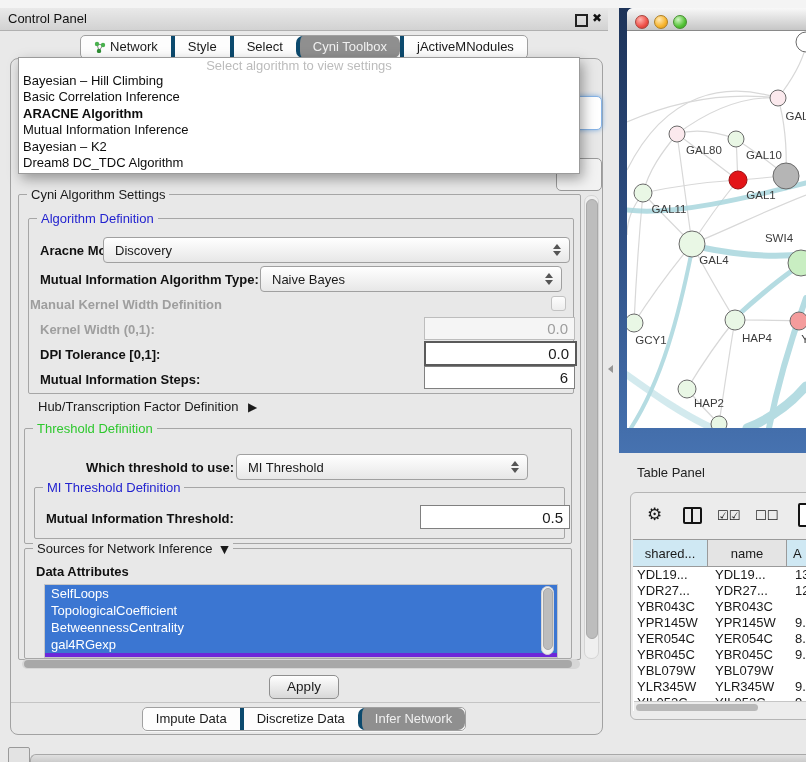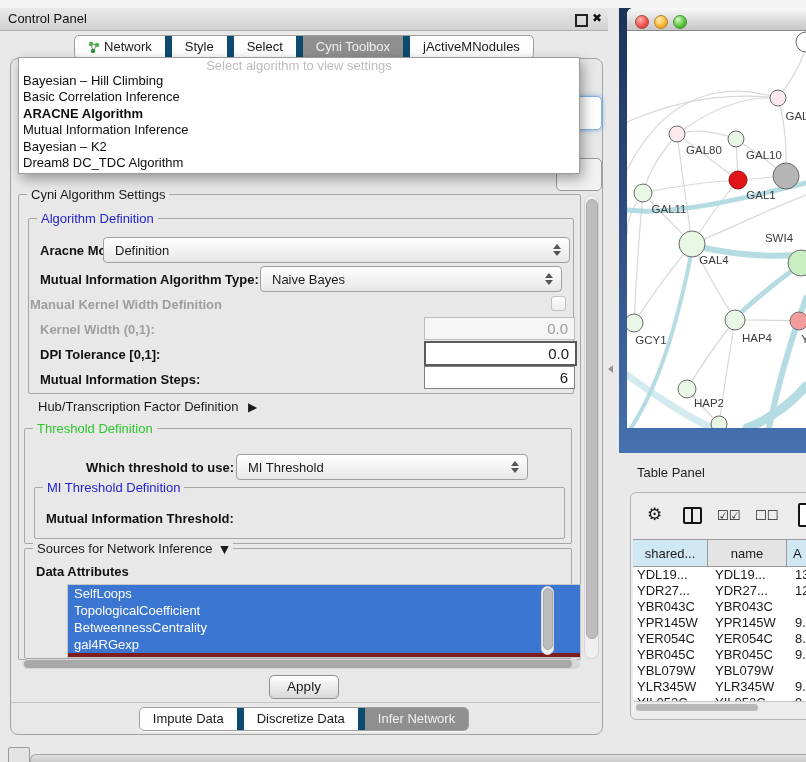--- a/index.html
+++ b/index.html
@@ -12,24 +12,24 @@
   #topstrip{left:0;top:0;width:806px;height:8px;background:#f4f4f4;}
   #cp-titlebar{left:0;top:8px;width:608px;height:22px;
     background:linear-gradient(#e9e9e9,#d2d2d2);border-bottom:1px solid #b0b0b0;}
   #cp-title{left:8px;top:3px;font-size:13px;color:#111;}
   #float-ic{left:575px;top:6px;width:9px;height:9px;border:2px solid #222;background:transparent;}
   #close-ic{left:592px;top:3px;font-size:12px;font-weight:bold;color:#111;}
 
   .tabwrap{left:0;width:608px;text-align:center;}
   .segbar{display:inline-flex;border:1px solid #a0a0a0;border-radius:5px;overflow:hidden;
     background:#fdfdfd;height:22px;box-shadow:0 1px 0 rgba(255,255,255,.6);}
-  .seg{padding:0 13px;line-height:22px;font-size:13px;border-left:7px solid #0c4a6e;
+  .seg{padding:0 13px;line-height:22px;font-size:13px;border-left:4px solid #0c4a6e;
     color:#1a1a1a;white-space:nowrap;display:flex;align-items:center;gap:4px;}
   .seg:first-child{border-left:none;}
-  .seg.sel{background:#8f8f8f;color:#f0f0f0;}
+  .seg.sel{background:#8f8f8f;color:#f0f0f0;border-radius:7px;}
 
   #cp-body{left:10px;top:58px;width:591px;height:675px;border:1px solid #a2a2a2;
     border-radius:8px;background:#e8e8e8;}
 
   
   .frag1{left:556px;top:96px;width:44px;height:32px;background:#fff;border:1px solid #86b3e6;
     border-radius:5px;box-shadow:0 0 5px #79aade;}
   .frag2{left:556px;top:158px;width:44px;height:31px;background:#f2f2f2;border:1px solid #9a9a9a;border-radius:5px;}
 
   
@@ -61,21 +61,21 @@
 
   .checkbox{width:13px;height:13px;border:1px solid #c2c2c2;border-radius:3px;background:linear-gradient(#fdfdfd,#ededed);}
 
   
   .vtrack{background:#efefef;border:1px solid #d4d4d4;border-radius:7px;}
   .vthumb{position:absolute;left:1px;width:10px;background:#bdbdbd;border:1px solid #a9a9a9;border-radius:6px;}
   .htrack{background:#d7d7d7;border-radius:6px;}
   .hthumb{position:absolute;top:1px;height:8px;background:#a8a8a8;border-radius:5px;}
 
   
-  #attr-list{background:#7f1d1d;border:1px solid #c6c6c6;overflow:hidden;margin-left:23px;}
+  #attr-list{background:#6d28d9;border:1px solid #c6c6c6;overflow:hidden;}
   #attr-list .li{height:17px;line-height:17px;font-size:13px;color:#fff;background:#3b76d2;padding-left:6px;white-space:nowrap;}
 
   #apply{left:269px;top:675px;width:68px;height:22px;border:1px solid #8f8f8f;border-radius:5px;
     background:linear-gradient(#fefefe,#d8d8d8);font-size:13.5px;text-align:center;line-height:22px;}
 
   #divider{left:11px;top:702px;width:589px;height:0;border-top:1px solid #c4c4c4;}
 
   
   #desktop{left:619px;top:8px;width:187px;height:445px;
     background:linear-gradient(180deg,#1d3358 0%,#2c4b7e 45%,#4672b0 100%);}
@@ -182,21 +182,21 @@
 
   <div class="abs vtrack" style="left:584px;top:195px;width:13px;height:462px;">
     <div class="vthumb" style="top:3px;height:438px;"></div>
   </div>
 
   <div class="abs group" style="left:28px;top:218px;width:544px;height:174px;">
     <span class="gtitle blue">Algorithm Definition</span>
   </div>
   <span class="abs lbl" style="left:40px;top:243px;">Aracne Mode:</span>
   <div class="abs combo" style="left:103px;top:237px;width:465px;height:24px;">
-    <span class="ctext">Definition</span>
+    <span class="ctext">Discovery</span>
     <span class="stepper">
         <span class="tri-up"></span>
         <span class="tri-dn"></span>
       </span>
   </div>
   <span class="abs lbl" style="left:40px;top:272px;">Mutual Information Algorithm Type:</span>
   <div class="abs combo" style="left:260px;top:266px;width:300px;height:24px;">
     <span class="ctext">Naive Bayes</span>
     <span class="stepper">
         <span class="tri-up"></span>
@@ -231,20 +231,23 @@
     <span class="ctext">MI Threshold</span>
     <span class="stepper">
         <span class="tri-up"></span>
         <span class="tri-dn"></span>
       </span>
   </div>
   <div class="abs group" style="left:34px;top:487px;width:529px;height:50px;">
     <span class="gtitle blue">MI Threshold Definition</span>
   </div>
   <span class="abs lbl" style="left:46px;top:511px;">Mutual Information Threshold:</span>
+  <div class="abs field" style="left:420px;top:505px;width:142px;height:22px;">
+    <span>0.5</span>
+  </div>
 
   <div class="abs group" style="left:24px;top:548px;width:546px;height:109px;">
     <span class="gtitle">
       <span>Sources for Network Inference</span>
       <span class="ic" style="font-size:11px;margin-left:4px;">▼</span>
     </span>
   </div>
   <span class="abs lbl" style="left:36px;top:564px;">Data Attributes</span>
   <div class="abs" id="attr-list" style="left:44px;top:584px;width:512px;height:72px;">
       <div class="li">SelfLoops</div>

